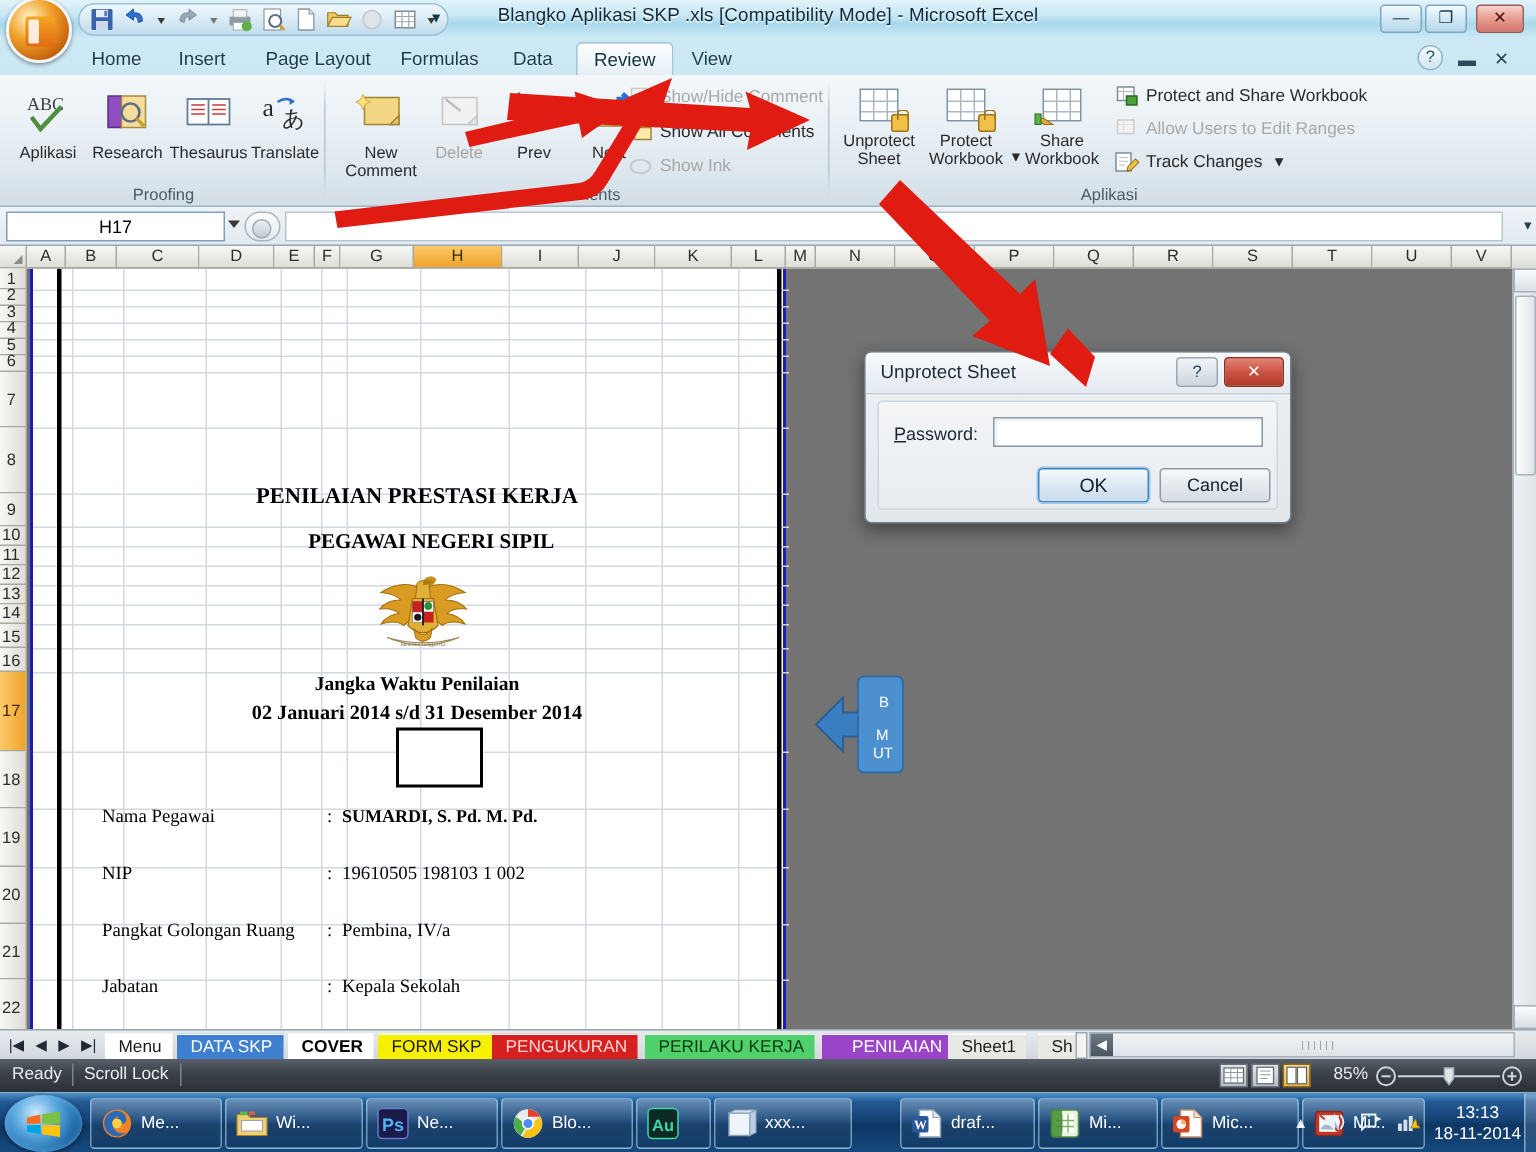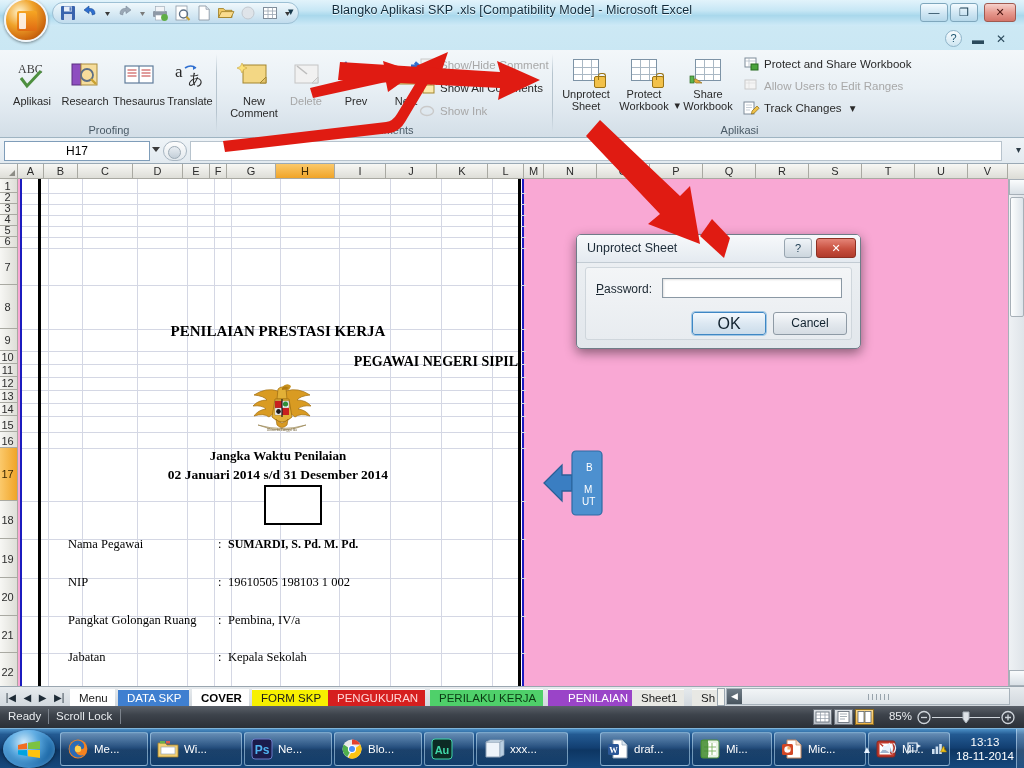--- a/index.html
+++ b/index.html
@@ -168,21 +168,21 @@
     background:linear-gradient(90deg,#f5f5f2,#dcdcd6); }
   .rowcell{
     position:absolute; left:0; width:18px; text-align:center;
     font-size:11px; color:#2c2c2c;
     background:linear-gradient(90deg,#f7f7f4,#dedeD8);
     border-bottom:1px solid #a9a9a2; border-right:1px solid #a9a9a2;
   }
   .rowcell.sel{ background:linear-gradient(90deg,#fbc96b,#f0a428); color:#3a2703;}
   .rowcell span{ position:absolute; left:0; right:2px; bottom:0; }
 
-  #sheetarea{ position:absolute; left:18px; top:15px; right:0; bottom:0; overflow:hidden; background:#f9a8d4; }
+  #sheetarea{ position:absolute; left:18px; top:15px; right:0; bottom:0; overflow:hidden; background:#737373; }
   #page1{
     position:absolute; left:2px; top:0; width:504px; height:100%;
     background:#fff;
     border-left:2px solid #1b1bbf; border-right:2px solid #1b1bbf;
   }
   .gline-h{ position:absolute; left:0; width:504px; height:1px; background:#d4d7e4; }
   .gline-v{ position:absolute; top:0; bottom:0; width:1px; background:#d4d7e4; }
   .blk-v{ position:absolute; width:3px; background:#000; }
   .cellText{ position:absolute; color:#000; white-space:nowrap; }
   #watermark{
@@ -257,21 +257,21 @@
     color:#fff; font-size:11px; text-align:center; line-height:18px; }
   #dlg-body{ position:absolute; left:8px; top:32px; right:8px; bottom:8px;
     background:linear-gradient(180deg,#f3f5f7,#e8ecf0); border:1px solid #cfd6dc; border-radius:3px;}
   #pw-label{ position:absolute; left:10px; top:14px; font-size:12px; color:#1a2630;}
   #pw-label u{ text-decoration:underline; }
   #pw-input{ position:absolute; left:76px; top:10px; width:180px; height:20px;
     background:#fff; border:1px solid #8a98a4; box-shadow:inset 1px 1px 2px rgba(0,0,0,.12);}
   #btn-ok{ position:absolute; left:106px; top:44px; width:74px; height:23px;
     background:linear-gradient(180deg,#f4f9fd,#dce8f2 50%,#cbdcea);
     border:1px solid #3f87c4; border-radius:3px; outline:1px solid #9fc6e4;
-    font-size:16px; text-align:center; line-height:21px; color:#10212e;}
+    font-size:13px; text-align:center; line-height:21px; color:#10212e;}
   #btn-cancel{ position:absolute; left:187px; top:44px; width:74px; height:23px;
     background:linear-gradient(180deg,#f7f9fb,#e4e9ee 50%,#d5dce3);
     border:1px solid #8e9aa5; border-radius:3px;
     font-size:12px; text-align:center; line-height:21px; color:#10212e;}
 
   
   #annot{ position:absolute; left:0; top:0; width:1024px; height:768px; pointer-events:none; }
 
   
   #taskbar{
@@ -382,20 +382,29 @@
         </svg>
       </span>
     <span class="qicon" style="width:9px">
       <svg width="9" height="18" viewBox="0 0 9 18">
           <path d="M2 8 L7 8 L4.5 12 Z" fill="#3a3a3a"></path>
         </svg>
       </span>
   </div>
   <div id="qat-more">▾</div>
 
+  <div id="tabstrip">
+    <div class="rtab" style="left:50px">Home</div>
+    <div class="rtab" style="left:108px">Insert</div>
+    <div class="rtab" style="left:166px">Page Layout</div>
+    <div class="rtab" style="left:256px">Formulas</div>
+    <div class="rtab" style="left:331px">Data</div>
+    <div class="rtab active" style="left:384px">Review</div>
+    <div class="rtab" style="left:450px">View</div>
+  </div>
   <div id="help-q">?</div>
   <div id="ribbon-min">▬</div>
   <div id="ribbon-close">✕</div>
 
   <div id="ribbon">
 
     <div class="rgroup" style="left:2px; width:214px">
       <div class="gbody">
         <div class="bigbtn" style="left:2px; top:6px">
           <span class="ic">
@@ -640,21 +649,21 @@
               <circle cx="30.5" cy="32.5" r="2.4" fill="#1a1a1a"></circle>
               <path d="M34 20 v18" stroke="#1a1a1a" stroke-width="1.2"></path>
               <path d="M28 40 q6 8 12 0 l-1 6 q-5 5 -10 0 z" fill="#d99b22" stroke="#a06f12" stroke-width=".7"></path>
               <path d="M10 46 q24 10 48 0 q-24 7 -48 0z" fill="#f1e6cf" stroke="#9a8656" stroke-width=".7"></path>
               <text x="34" y="51.5" font-size="3.4" fill="#7a6a44" text-anchor="middle" font-family="Liberation Serif, serif">Bhinneka Tunggal Ika</text>
             </g>
           </svg>
         </span>
 
         <div class="cellText" style="left:16px; width:480px; text-align:center; top:144px; font-family:'Liberation Serif',serif; font-weight:bold; font-size:15px;">PENILAIAN PRESTASI KERJA</div>
-        <div class="cellText" style="left:16px; width:480px; text-align:right; top:175px; font-family:'Liberation Serif',serif; font-weight:bold; font-size:14px;padding-left:19px;">PEGAWAI NEGERI SIPIL</div>
+        <div class="cellText" style="left:16px; width:480px; text-align:center; top:175px; font-family:'Liberation Serif',serif; font-weight:bold; font-size:14px;padding-left:19px;">PEGAWAI NEGERI SIPIL</div>
 
         <div class="cellText" style="left:16px; width:480px; text-align:center; top:269px; font-family:'Liberation Serif',serif; font-weight:bold; font-size:13px;">Jangka Waktu Penilaian</div>
         <div class="cellText" style="left:16px; width:480px; text-align:center; top:288px; font-family:'Liberation Serif',serif; font-weight:bold; font-size:13.5px;">02 Januari 2014 s/d 31 Desember 2014</div>
 
 
         <div id="selbox" style="left:242px; top:306px; width:58px; height:40px;"></div>
 
         <div class="cellText" style="left:46px; top:358px; font-family:'Liberation Serif',serif; font-size:12.5px;">Nama Pegawai</div>
         <div class="cellText" style="left:196px; top:358px; font-family:'Liberation Serif',serif; font-size:12.5px;">:</div>
         <div class="cellText" style="left:206px; top:358px; font-family:'Liberation Serif',serif; font-size:12px; font-weight:bold;">SUMARDI, S. Pd. M. Pd.</div>

